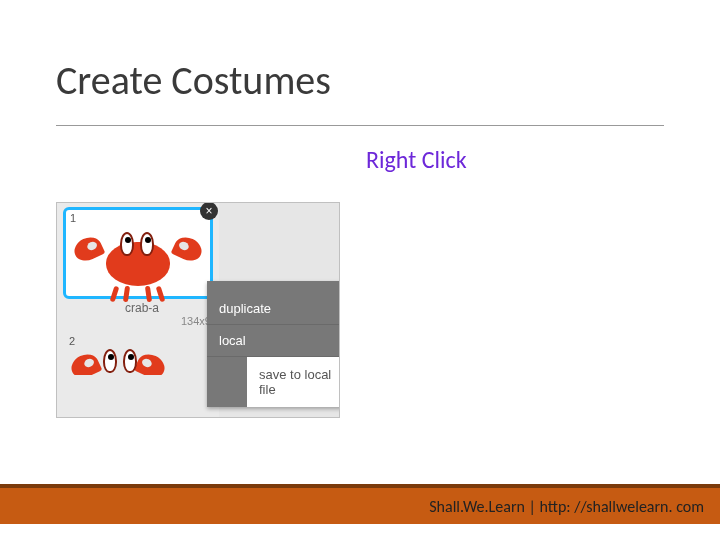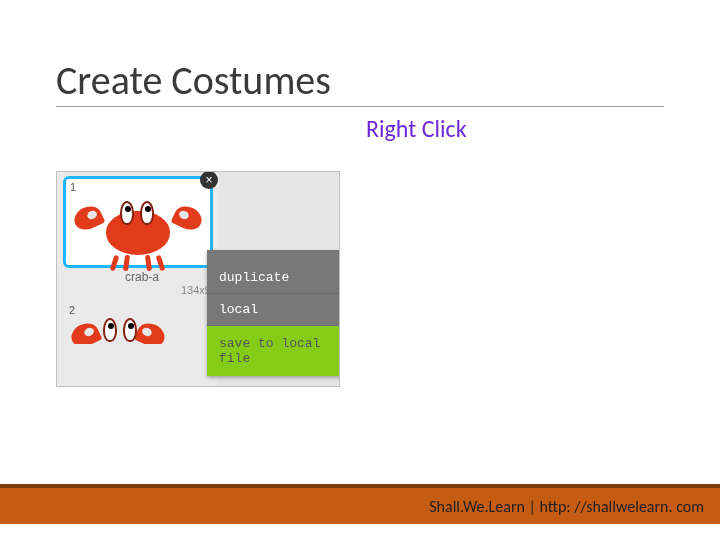--- a/index.html
+++ b/index.html
@@ -10,22 +10,22 @@
     background: #fff;
     position: relative;
     overflow: hidden;
   }
   .slide { padding: 56px 56px 0 56px; }
   .title {
     font-size: 40px;
     font-weight: 300;
     color: #3a3a3a;
     border-bottom: 1px solid #999;
-    padding-bottom: 1px;
-    margin-bottom: 8px;
+    padding-bottom: 20px;
+    margin-bottom: 20px;
   }
   .content { display: flex; gap: 26px; }
   .left { width: 284px; padding-top: 56px; }
   .right { flex: 1; font-size: 24px; color: #6d28d9; line-height: 1.15; }
   .right p { margin-bottom: 46px; }
 
   
   .panel {
     width: 284px;
     height: 216px;
@@ -115,35 +115,36 @@
   .crab-partial { height: 28px; overflow: hidden; position: relative; }
   .crab-partial .claw.l { left: 6px; top: 8px; }
   .crab-partial .claw.r { left: 72px; top: 8px; }
   .crab-partial .crab-eye.l { left: 38px; top: 2px; }
   .crab-partial .crab-eye.r { left: 58px; top: 2px; }
 
   .context-menu {
     position: absolute; left: 150px; top: 78px;
     width: 150px;
     background: #787878;
-    font-family: Liberation Mono, monospace;
+    font-family: Liberation Sans, sans-serif;
     font-size: 13px;
     box-shadow: 0 2px 4px rgba(0,0,0,0.3);
   }
   .context-menu .hdr {
     height: 12px; background: #787878;
   }
   .menu-item {
     padding: 8px 12px;
     color: #fff;
     border-bottom: 1px solid #6a6a6a;
   }
   .menu-item.light {
-    background: #84cc16; color: #555; border-bottom: none;
+    background: #ffffff; color: #555; border-bottom: none;
     padding: 10px 12px;
+    margin-left: 40px;
   }
 
   .footer-bar {
     position: absolute; left: 0; bottom: 16px;
     width: 100%; height: 36px;
     background: #c65b12;
   }
   .footer-bar::before {
     content: ""; position: absolute; left: 0; top: -4px;
     width: 100%; height: 4px; background: #7a3a0b;

